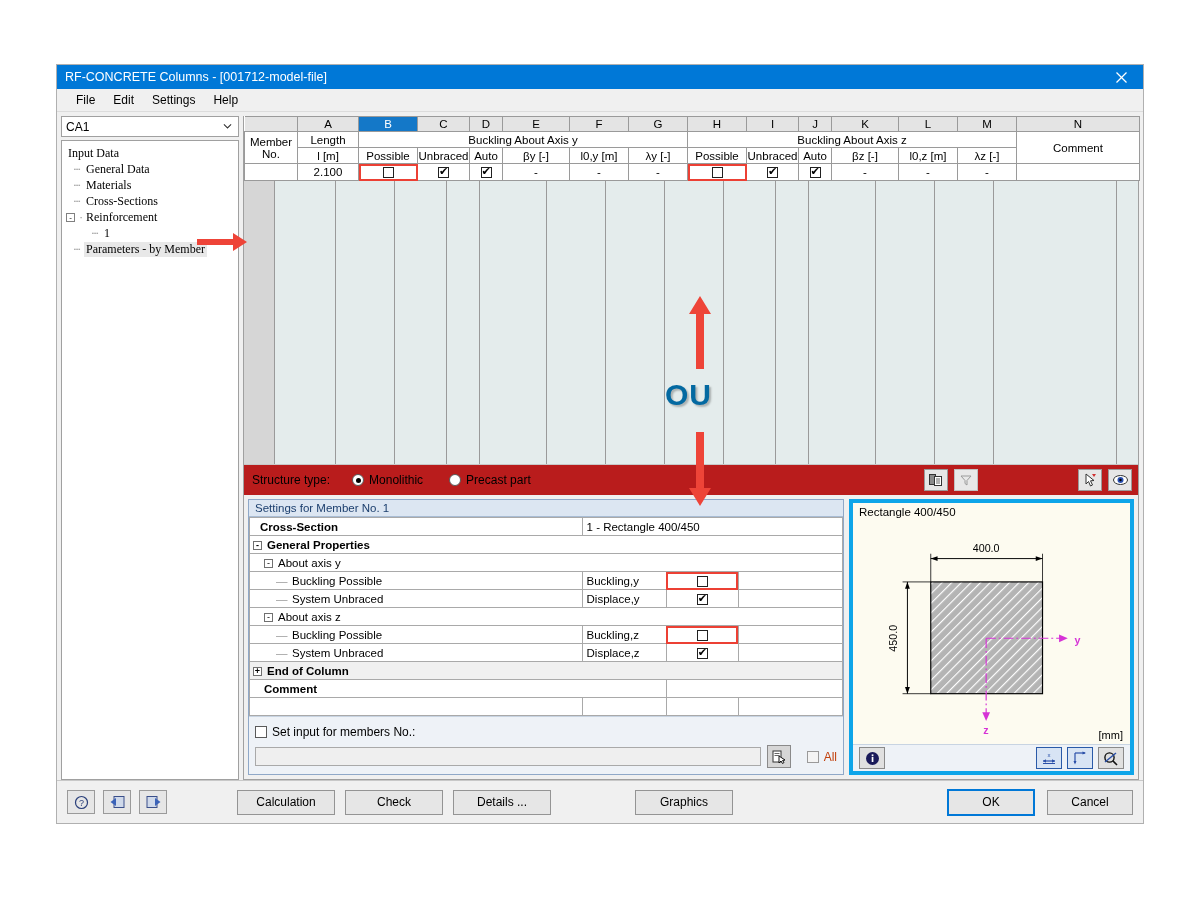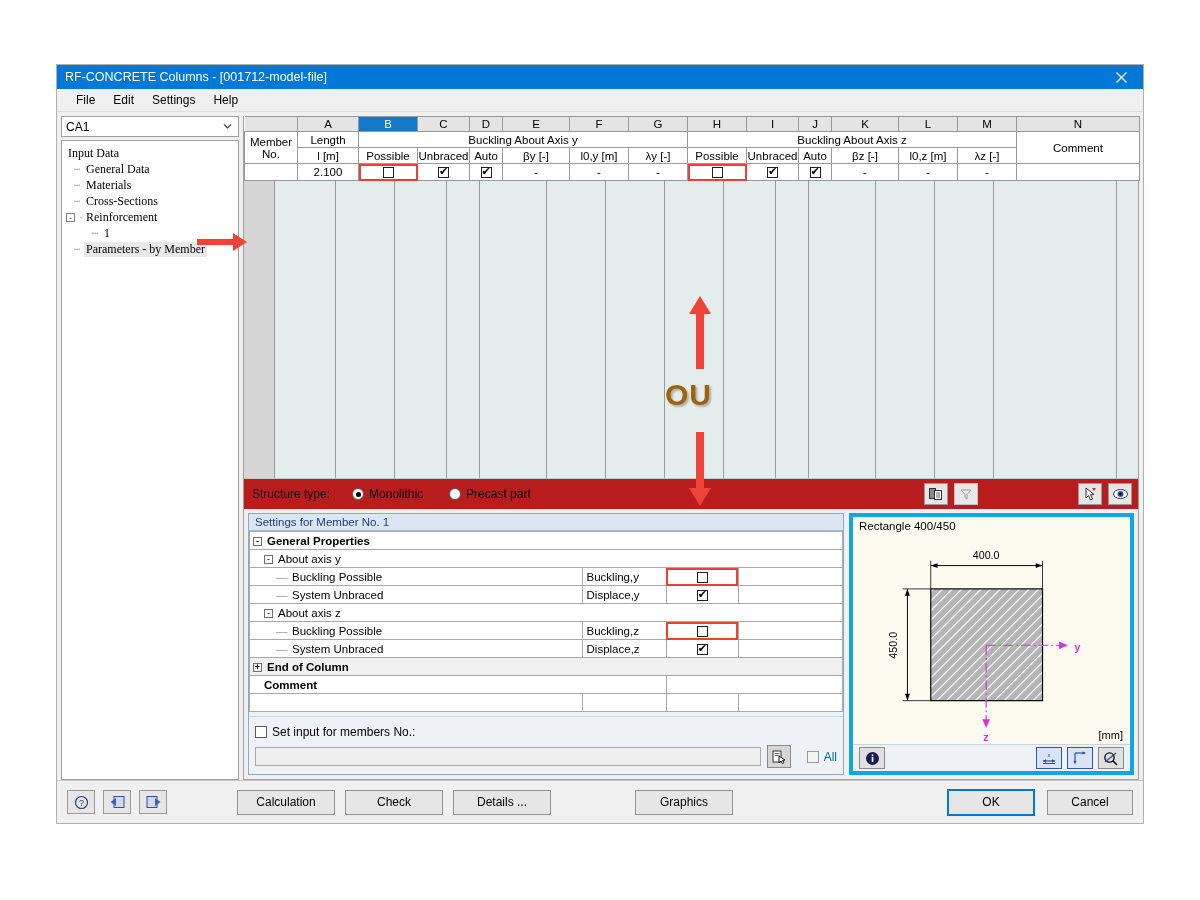--- a/index.html
+++ b/index.html
@@ -241,21 +241,21 @@
     font-size:12px; display:flex; align-items:center; justify-content:center;
     font-family:"Liberation Sans", sans-serif; color:#000;
   }
   .btn.w100 { width:96px; }
   .btn.ok { border:2px solid #0078d7; background:#e6e6e6; width:84px; }
 
   
   .anno { position:absolute; pointer-events:none; }
   .ou-text {
     font-family:"Liberation Sans", sans-serif; font-weight:bold;
-    font-size:30px; color:#a16207; letter-spacing:1px;
+    font-size:30px; color:#0369a1; letter-spacing:1px;
     text-shadow: 2px 2px 2px rgba(0,0,0,0.25);
   }
 </style>
 </head>
 <body>
 
 <div class="window">
 
   <div class="titlebar">
     <span>RF-CONCRETE Columns - [001712-model-file]</span>
@@ -479,20 +479,24 @@
           <div class="settings">
             <div class="settings-title">Settings for Member No. 1</div>
             <table class="props">
               <colgroup>
                   <col style="width:332px">
                   <col style="width:84px">
                   <col style="width:72px">
                   <col style="width:104px">
                 </colgroup>
               <tbody>
+                  <tr>
+                <td class="p-bold" style="padding-left:10px">Cross-Section</td>
+                <td colspan="3" class="p-val">1 - Rectangle 400/450</td>
+              </tr>
               <tr>
                 <td colspan="4" class="p-bold" style="padding-left:3px">
                   <span class="exp">-</span><span>General Properties</span>
                 </td>
               </tr>
               <tr>
                 <td colspan="4" style="padding-left:14px">
                   <span class="exp">-</span><span>About axis y</span>
                 </td>
               </tr>
@@ -555,21 +559,21 @@
                 <div class="pickbtn">
                   <svg width="14" height="14" viewBox="0 0 14 14">
                     <rect x="1" y="1" width="8" height="11" fill="#fff" stroke="#333"></rect>
                     <line x1="2.5" y1="3.5" x2="7.5" y2="3.5" stroke="#666"></line>
                     <line x1="2.5" y1="5.5" x2="7.5" y2="5.5" stroke="#666"></line>
                     <polygon points="7,6 7,13 9,11 10.5,13.5 12,12.5 10.5,10.5 13,10" fill="#fff" stroke="#111"></polygon>
                   </svg>
                 </div>
                 <label class="chkline" style="margin:0 0 0 10px">
                   <span class="chk" style="border-color:#9a9a9a;background:#f4f4f4"></span>
-                  <span style="color:#0369a1">All</span>
+                  <span style="color:#c2410c">All</span>
                 </label>
               </div>
             </div>
           </div>
 
           <div class="csbox">
             <div class="cs-title">Rectangle 400/450</div>
             <div class="cs-canvas">
               <svg width="100%" height="100%" viewBox="0 0 285 215" preserveAspectRatio="xMidYMid meet">
                 <defs>

